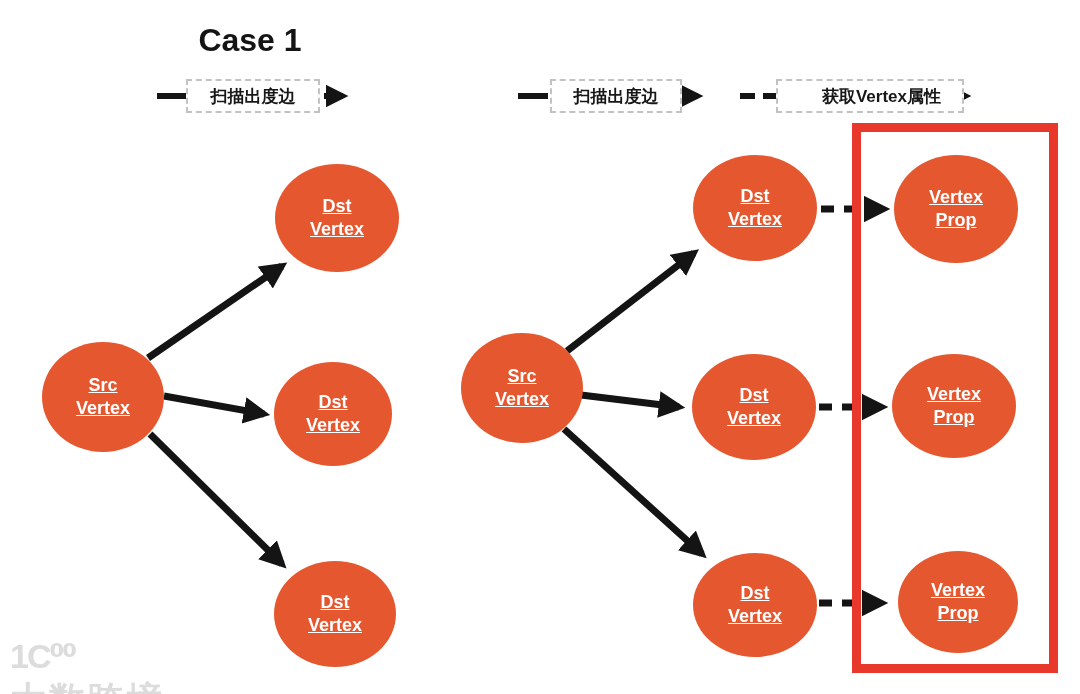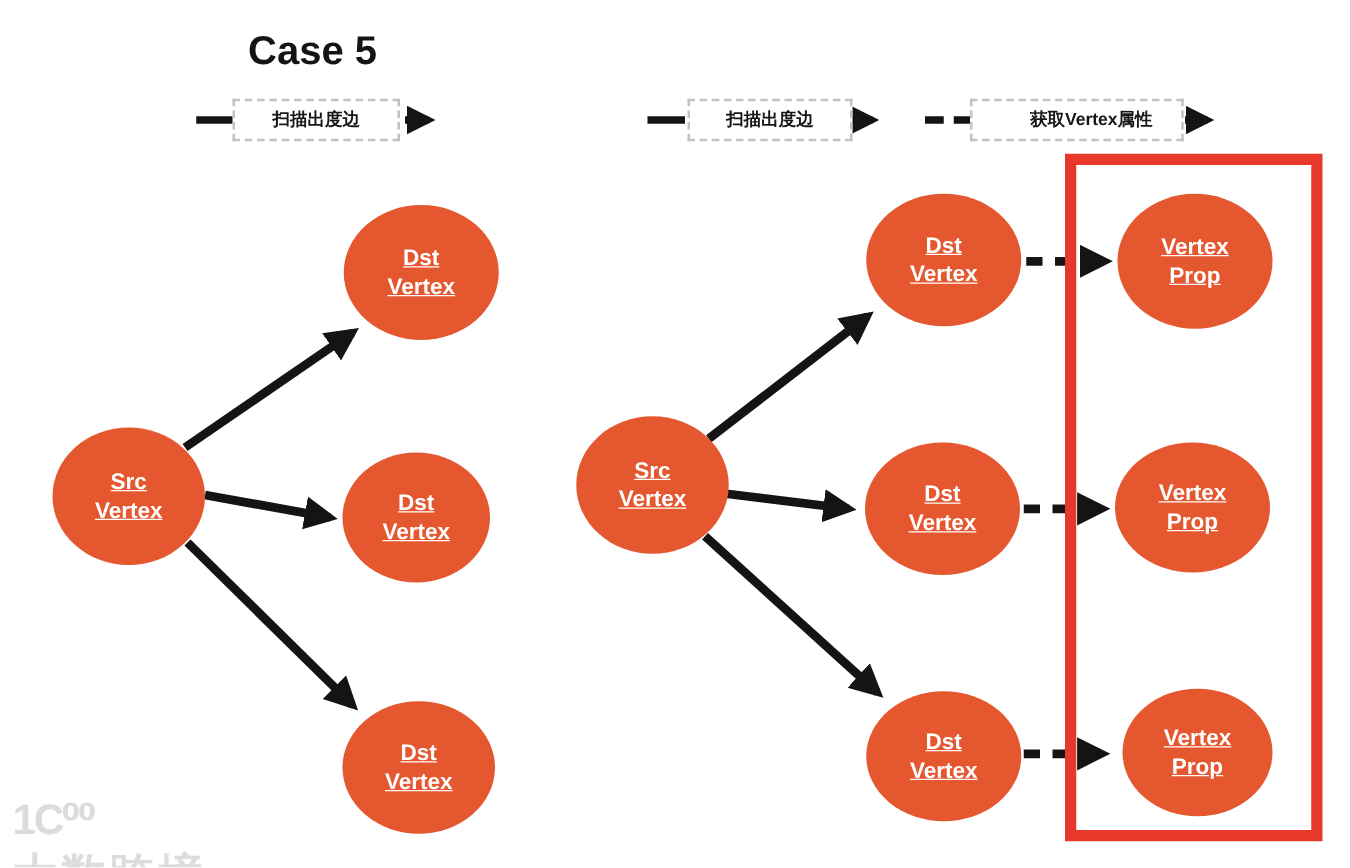--- a/index.html
+++ b/index.html
@@ -20,21 +20,21 @@
   .edges line{stroke:var(--edge);}
   .edges .mk{fill:var(--edge);}
   .case-title{
     position:absolute;z-index:2;text-align:center;
     font-size:32px;font-weight:bold;color:var(--title-text);
     letter-spacing:0px;
   }
   .legend-box{
     position:absolute;z-index:2;display:flex;align-items:center;justify-content:center;
     background:#fff;border:2px dashed var(--legend-border);
-    font-size:14px;font-weight:bold;color:#171717;white-space:nowrap;
+    font-size:17px;font-weight:bold;color:#171717;white-space:nowrap;
   }
   .node{
     position:absolute;z-index:3;border-radius:50%;
     background:var(--node-fill);
     display:flex;flex-direction:column;align-items:center;justify-content:center;
     color:var(--node-text);font-size:18px;font-weight:bold;line-height:1.3;
     text-align:center;
     text-decoration:underline;
   }
   .highlight-rect{
@@ -79,29 +79,29 @@
 
     <line x1="567" y1="351" x2="694" y2="253" stroke-width="7" marker-end="url(#ah)"></line>
     <line x1="581" y1="395" x2="679" y2="407" stroke-width="7" marker-end="url(#ah)"></line>
     <line x1="564" y1="429" x2="702" y2="554" stroke-width="7" marker-end="url(#ah)"></line>
 
     <line x1="821" y1="209" x2="884" y2="209" stroke-width="7" stroke-dasharray="13 10" marker-end="url(#ah)"></line>
     <line x1="819" y1="407" x2="882" y2="407" stroke-width="7" stroke-dasharray="13 10" marker-end="url(#ah)"></line>
     <line x1="819" y1="603" x2="882" y2="603" stroke-width="7" stroke-dasharray="13 10" marker-end="url(#ah)"></line>
   </svg>
 
-  <div class="case-title" style="left:150px;top:22px;width:200px;">Case 5</div>
+  <div class="case-title" style="left:150px;top:22px;width:200px;">Case 1</div>
 
   <div class="legend-box" style="left:186px;top:79px;width:134px;height:34px;box-sizing:border-box;">
     <span>扫描出度边</span>
   </div>
   <div class="legend-box" style="left:550px;top:79px;width:132px;height:34px;box-sizing:border-box;">
     <span>扫描出度边</span>
   </div>
-  <div class="legend-box" style="left:776px;top:79px;width:171px;height:34px;box-sizing:border-box;padding-left:23px;">
+  <div class="legend-box" style="left:776px;top:79px;width:188px;height:34px;box-sizing:border-box;padding-left:23px;">
     <span>获取Vertex属性</span>
   </div>
 
   <div class="node" style="left:42px;top:342px;width:122px;height:110px;">
     <span>Src</span>
     <span>Vertex</span>
   </div>
   <div class="node" style="left:275px;top:164px;width:124px;height:108px;">
     <span>Dst</span>
     <span>Vertex</span>

